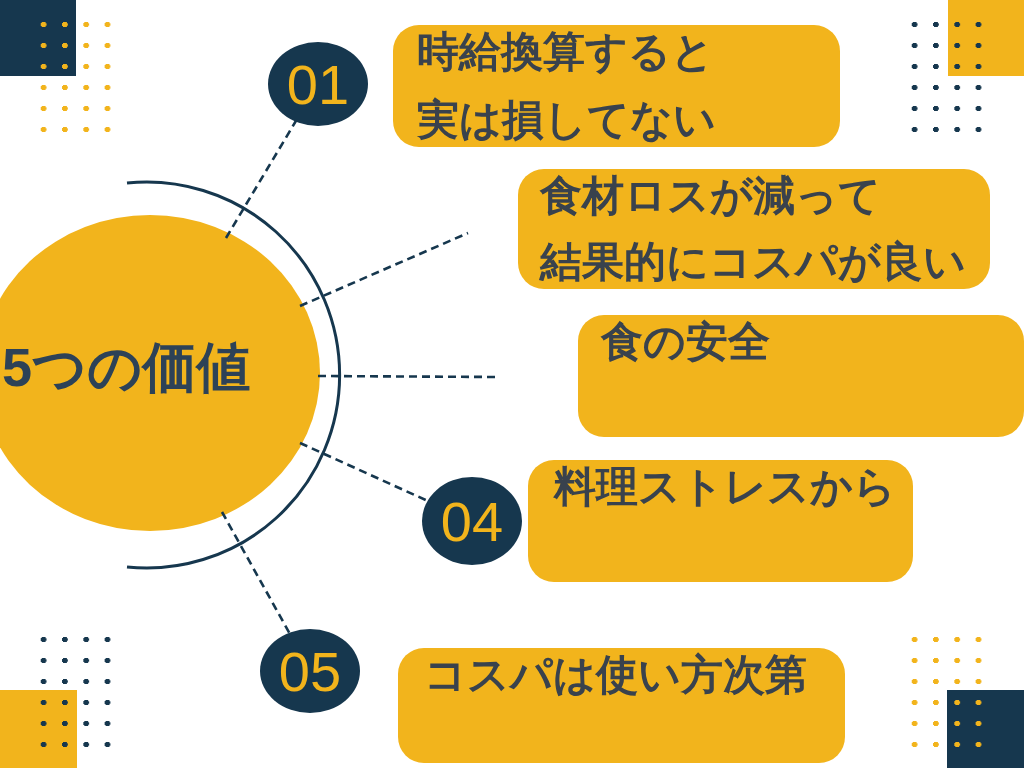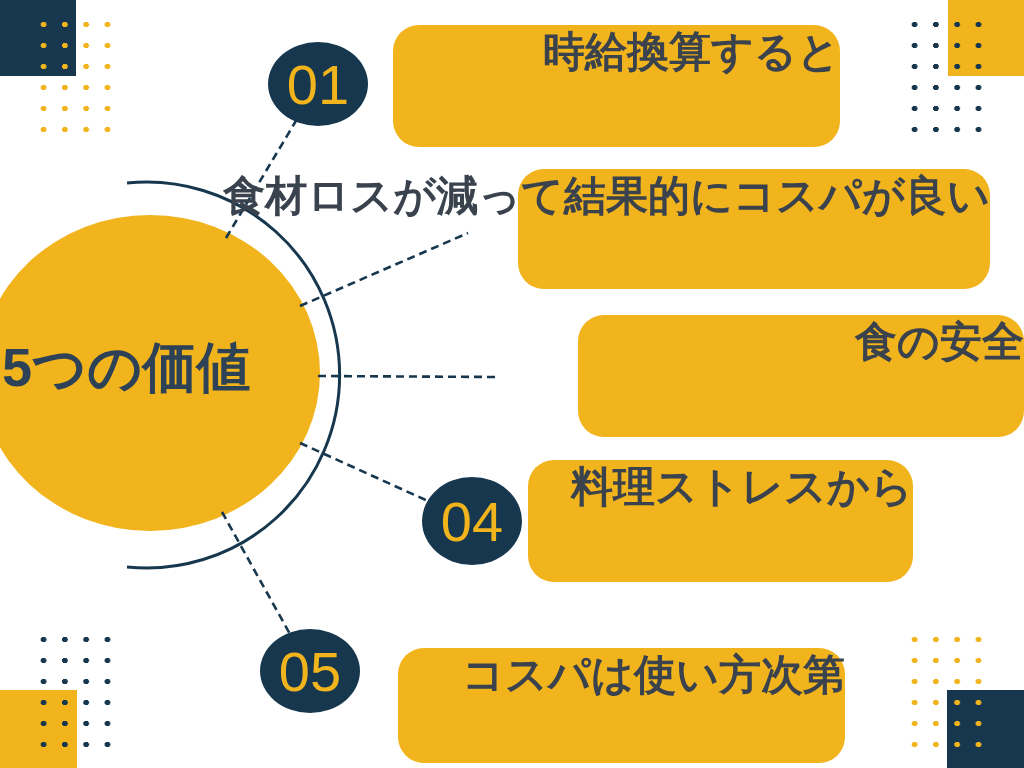--- a/index.html
+++ b/index.html
@@ -52,28 +52,28 @@
     color:var(--number-text);font-size:56px;font-weight:normal;
   }
   .num1{left:268px;top:42px;width:100px;height:84px;}
   .num2{left:418px;top:190px;width:100px;height:86px;}
   .num3{left:446px;top:334px;width:100px;height:86px;}
   .num4{left:422px;top:477px;width:100px;height:88px;}
   .num5{left:260px;top:629px;width:100px;height:84px;}
   
   .box{
     position:absolute;background:var(--yellow);border-radius:26px;
-    display:flex;flex-direction:row;justify-content:flex-end;align-items:flex-start;
+    display:flex;flex-direction:column;justify-content:space-between;align-items:flex-start;
     color:var(--box-text);font-size:42px;font-weight:bold;line-height:1.28;
     box-sizing:border-box;white-space:nowrap;
   }
   .box1{left:393px;top:25px;width:447px;height:122px;padding-left:24px;}
   .box2{left:518px;top:169px;width:472px;height:120px;padding-left:22px;}
   .box3{left:578px;top:315px;width:446px;height:122px;padding-left:23px;}
-  .box4{left:528px;top:460px;width:385px;height:122px;padding-left:38px;}
+  .box4{left:528px;top:460px;width:385px;height:122px;padding-left:26px;}
   .box5{left:398px;top:612px;width:447px;height:115px;padding-left:26px;margin-top:36px;}
 </style>
 </head>
 <body>
 
 <div class="canvas">
 
   <div class="sq navy sq-tl"></div>
   <div class="dots ydots dots-tl"></div>
 
@@ -96,20 +96,21 @@
     <line class="dash" x1="222" y1="512" x2="310" y2="670"></line>
   </svg>
 
   <div class="title">5つの価値</div>
 
   <div class="num num1">
     <span>01</span>
   </div>
   <div class="box box1">
     <span>時給換算すると</span>
+    <span>実は損してない</span>
   </div>
 
   <div class="box box2">
     <span>食材ロスが減って</span>
     <span>結果的にコスパが良い</span>
   </div>
 
   <div class="box box3">
     <span>食の安全</span>
   </div>

